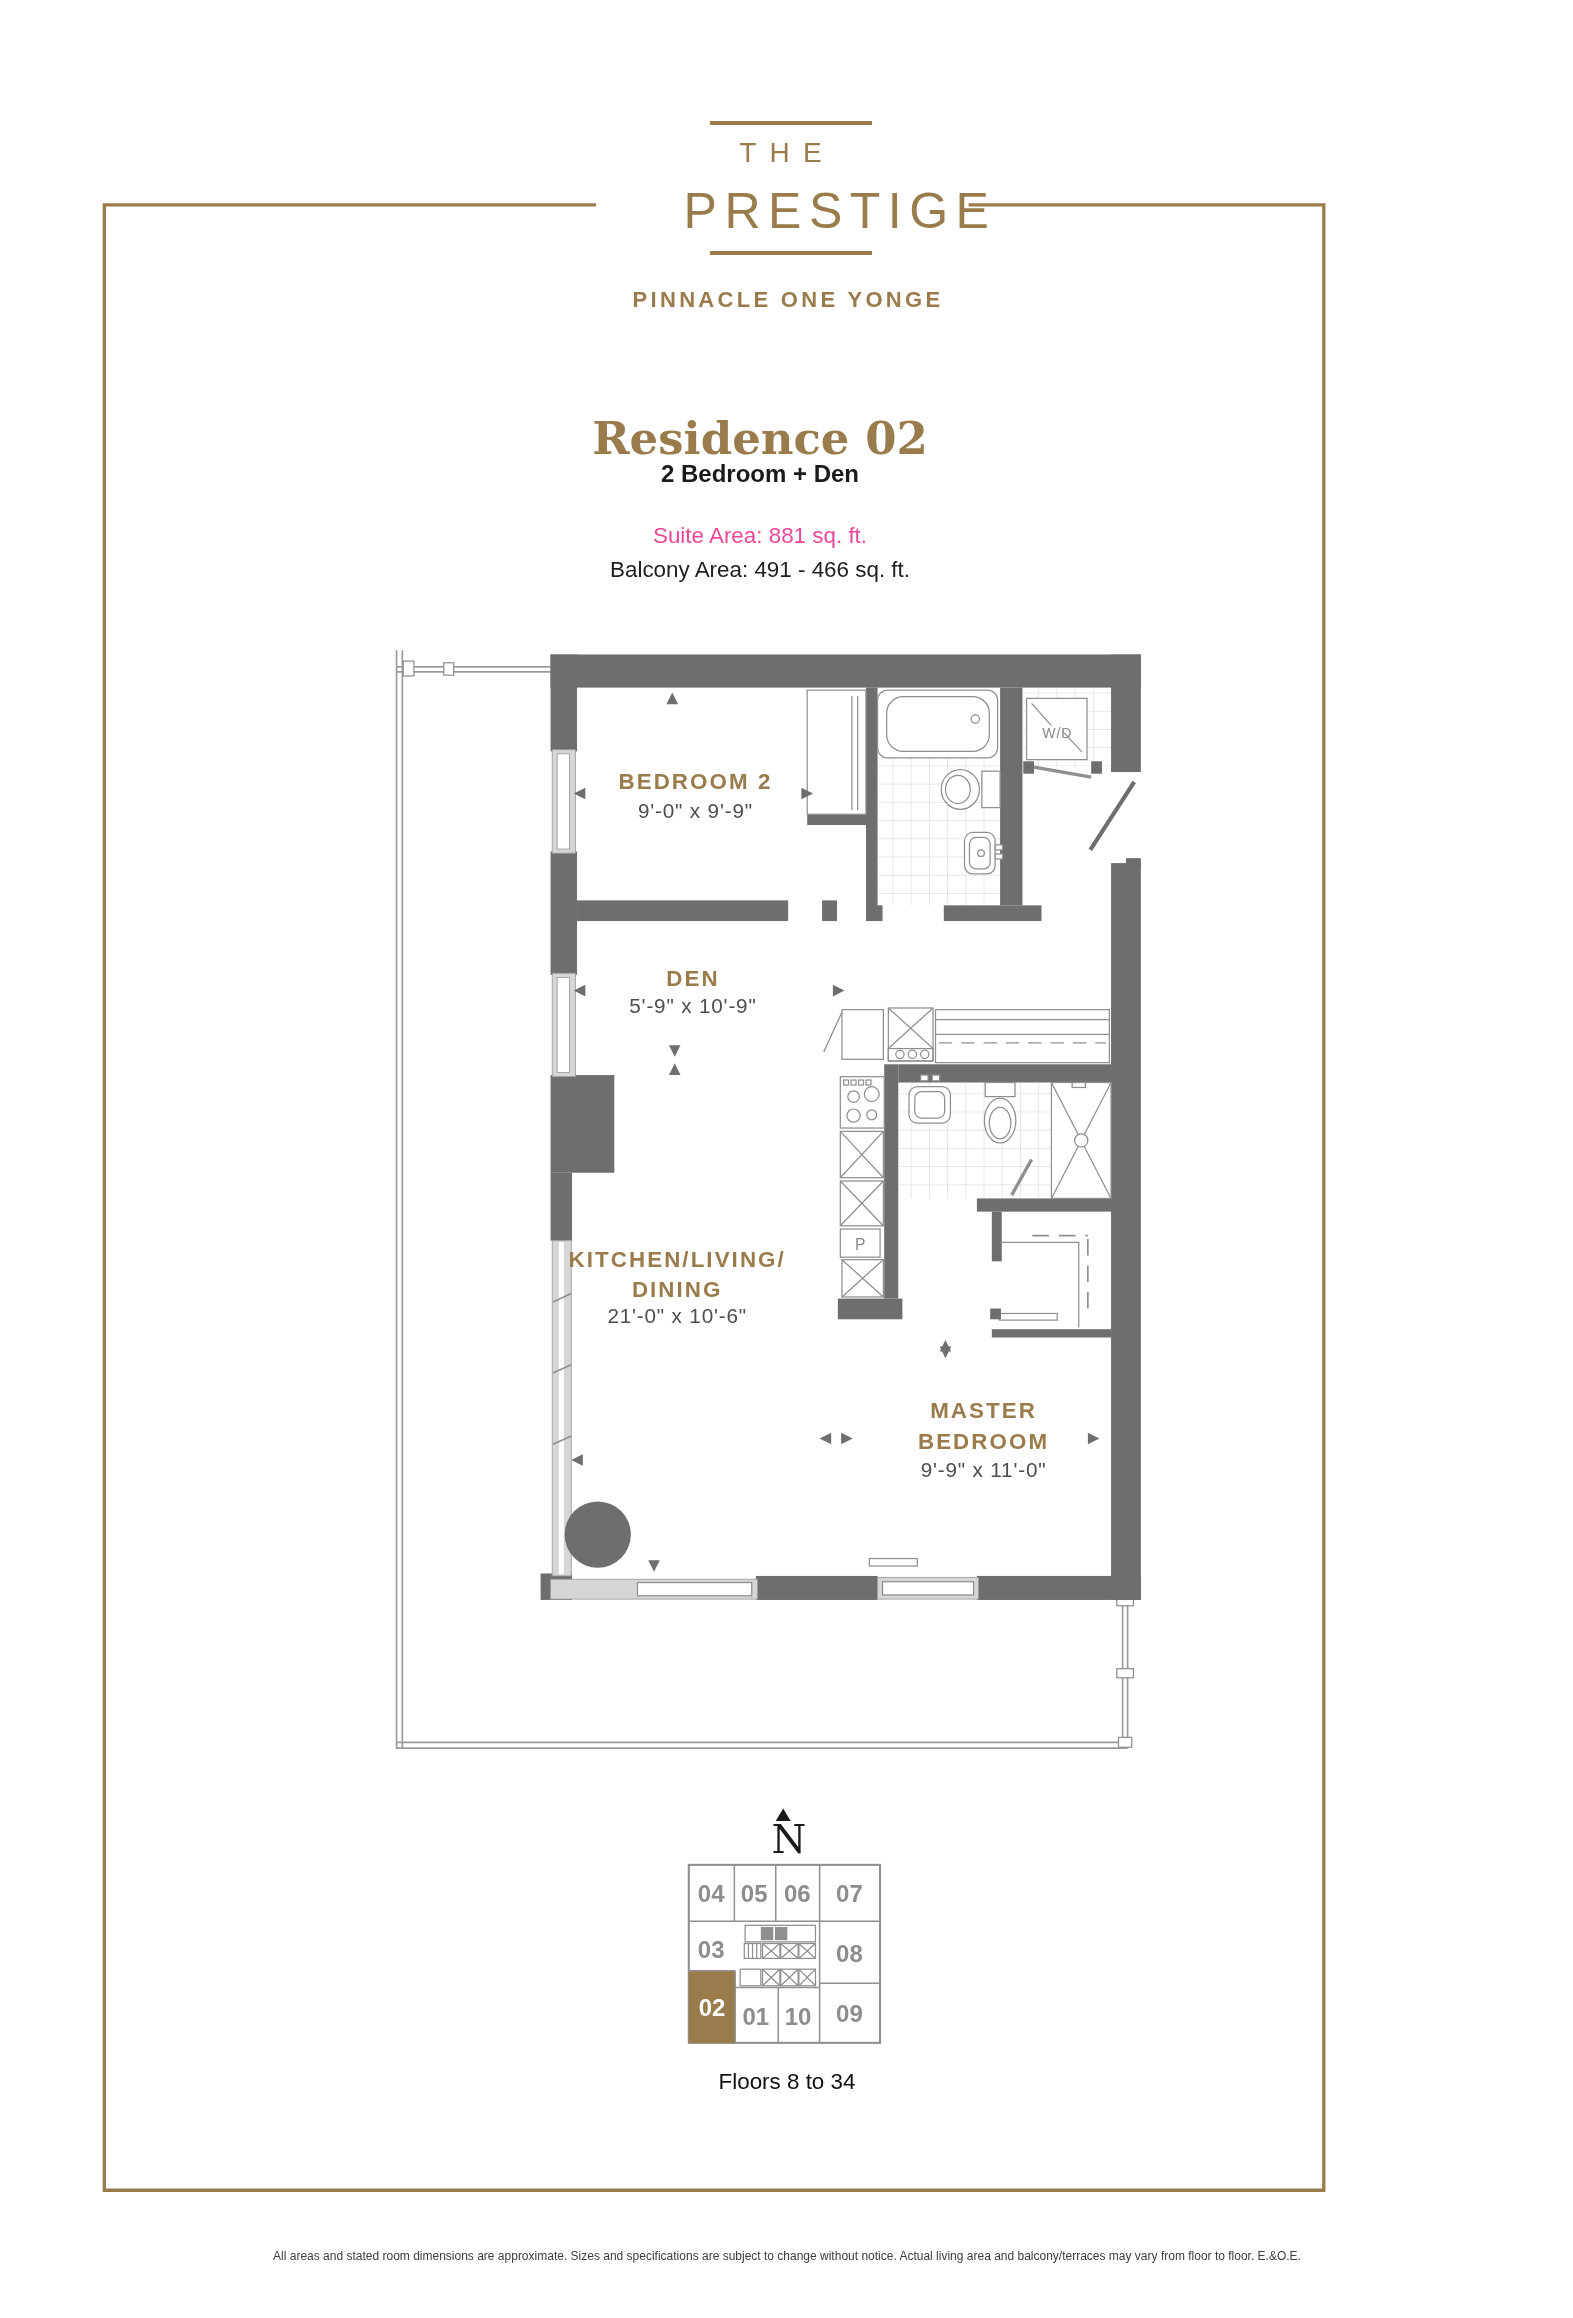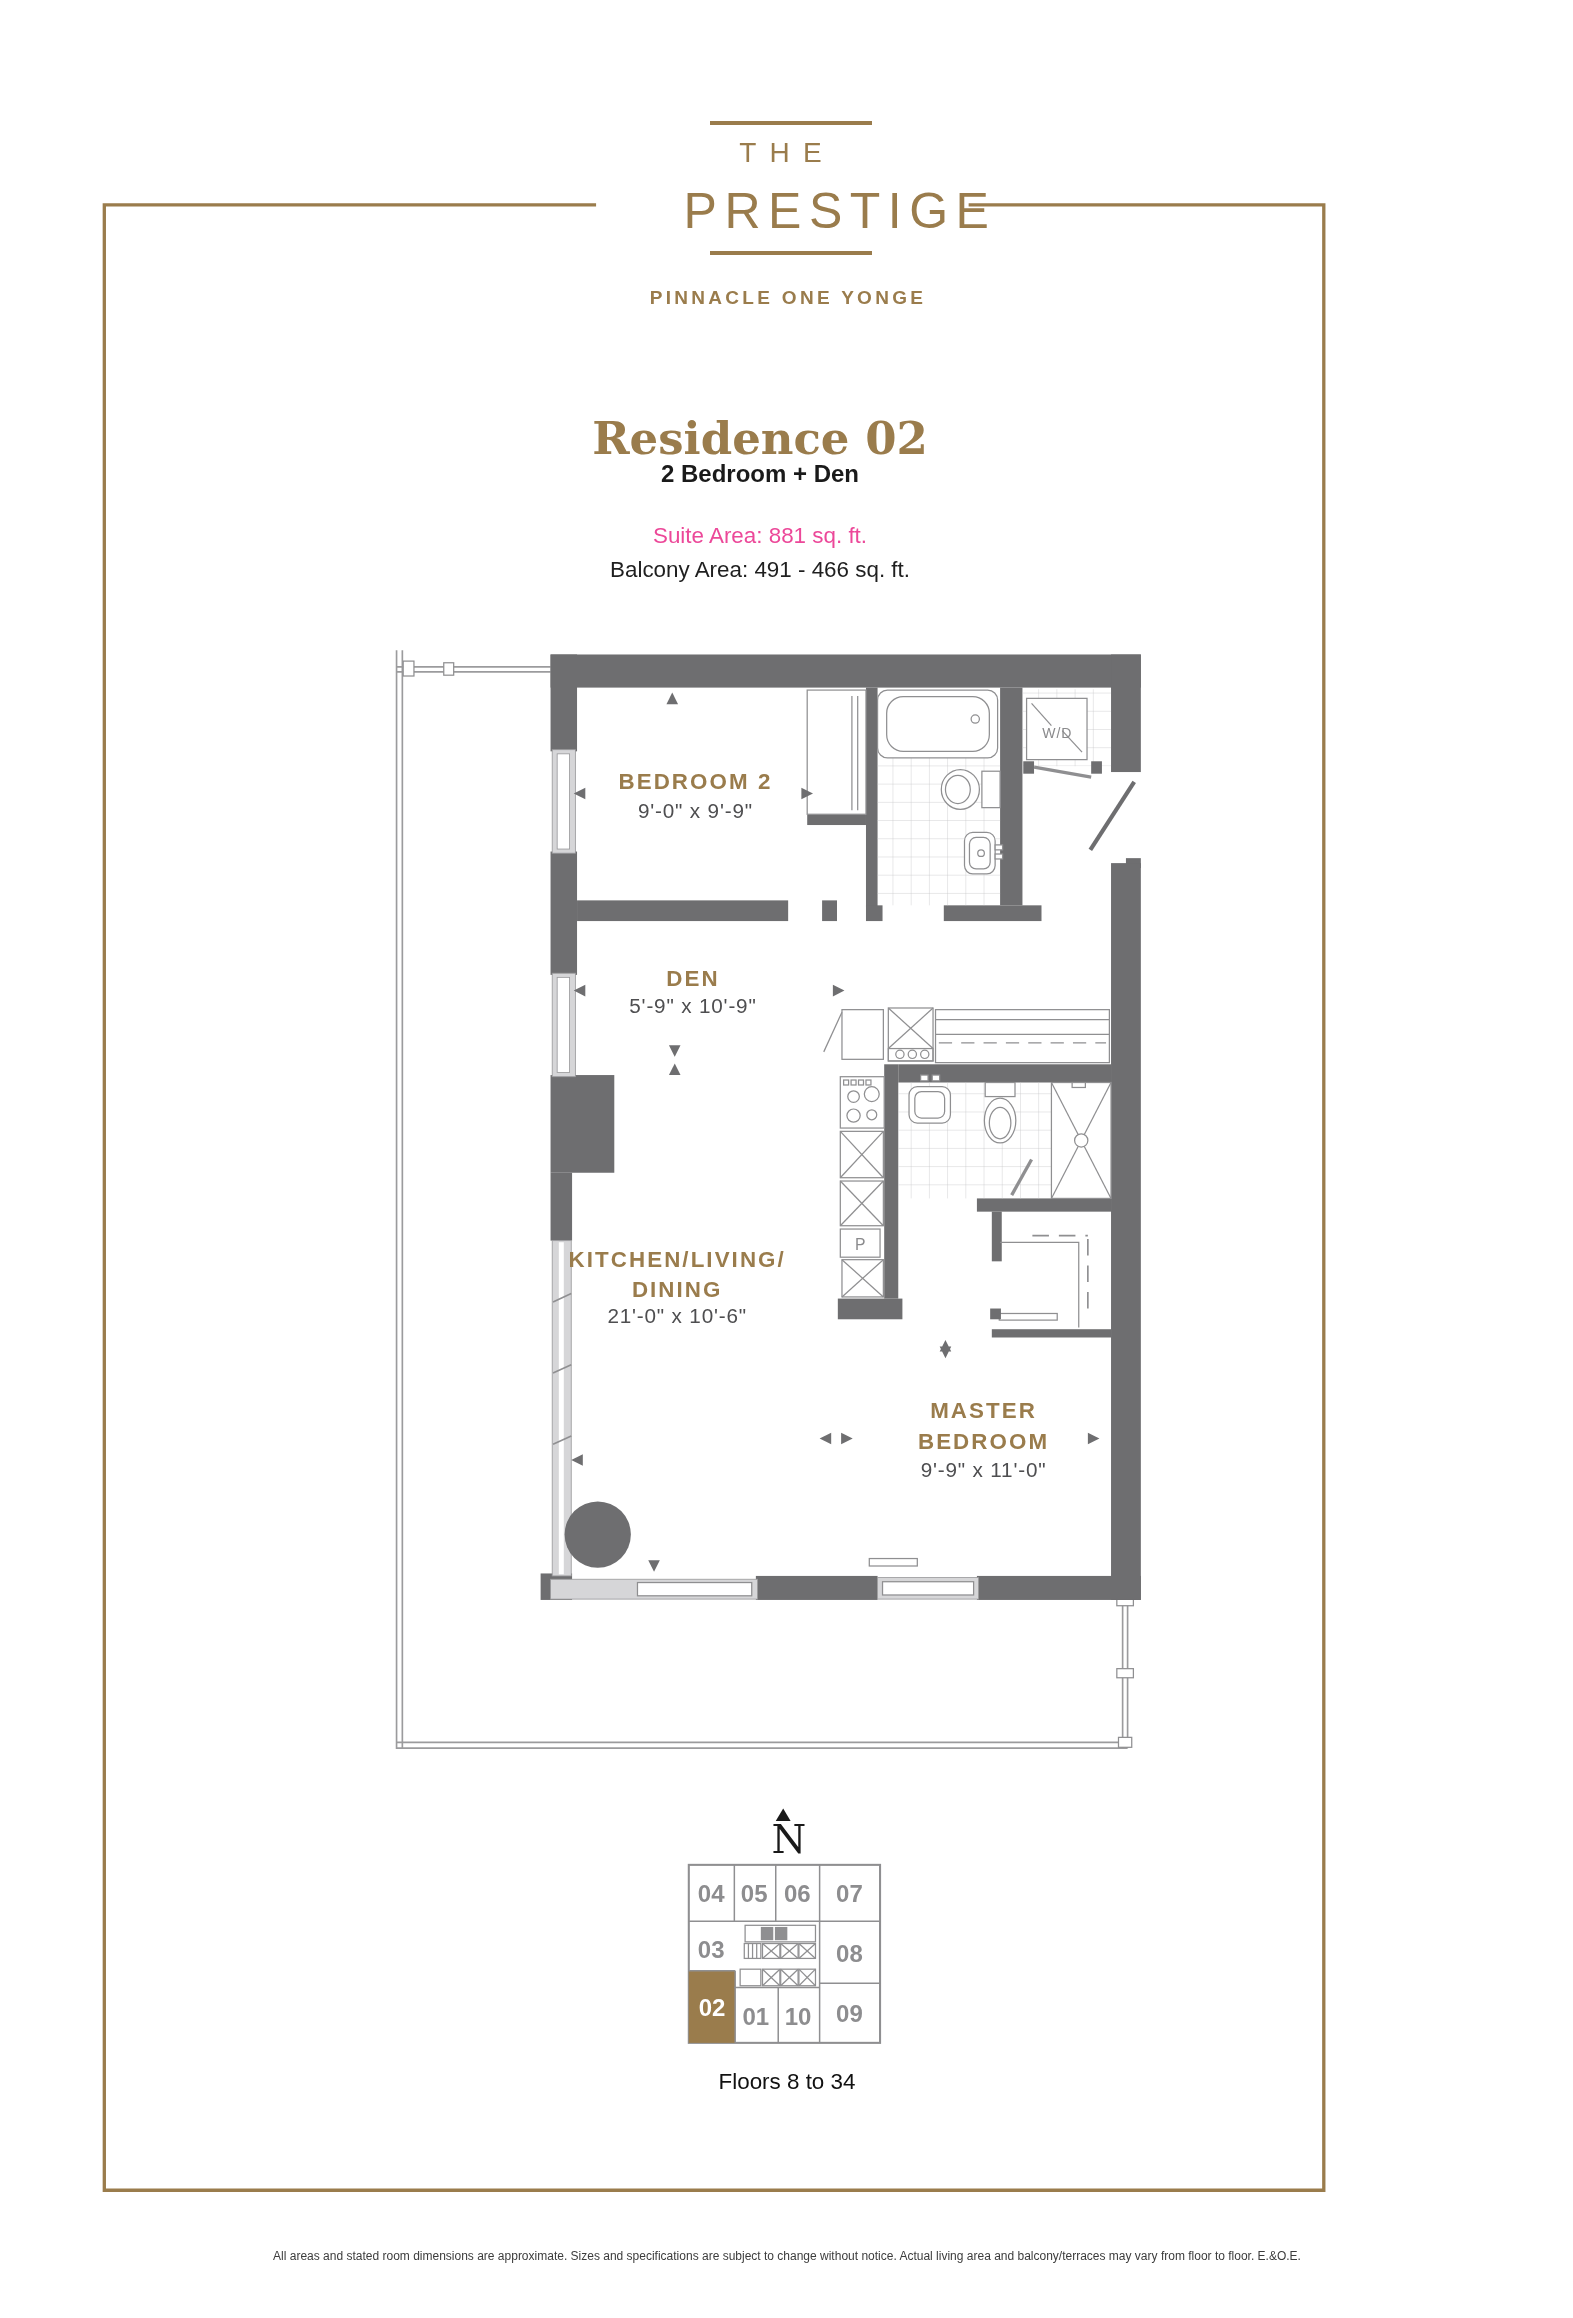--- a/index.html
+++ b/index.html
@@ -3,21 +3,21 @@
 <meta charset="utf-8">
 <style>
   html,body{margin:0;padding:0;background:#ffffff;}
   #page{position:relative;width:1338px;height:2319px;background:#ffffff;overflow:hidden;
         font-family:"Liberation Sans",sans-serif;}
   .abs{position:absolute;}
   .ctr{transform:translateX(-50%);white-space:nowrap;}
   .rule{position:absolute;height:4.1px;background:#9a7c4c;}
   .logo-the{top:137px;left:787px;font-size:28px;letter-spacing:13.2px;font-weight:400;color:#9a7c4c;}
   .logo-prestige{top:182px;left:792px;font-size:50px;letter-spacing:7.5px;font-weight:400;color:#9a7c4c;margin-left:48px;}
-  .logo-tag{top:287px;left:788px;font-size:19px;letter-spacing:3.3px;font-weight:700;color:#9a7c4c;}
+  .logo-tag{top:287px;left:788px;font-size:22px;letter-spacing:3.3px;font-weight:700;color:#9a7c4c;}
   .res-title{top:412px;left:760px;font-size:45px;font-weight:700;font-family:"DejaVu Serif","Liberation Serif",serif;color:#9a7c4c;text-align:right;}
   .res-type{top:460px;left:760px;font-size:24px;font-weight:700;color:#1a1a1a;}
   .area1{top:523px;left:760px;font-size:22.4px;color:#ec4899;}
   .area2{top:557px;left:760px;font-size:22.4px;color:#1f1f1f;}
   .floors{top:2069px;left:787px;font-size:22.4px;font-weight:400;color:#111;}
   .footer{top:2249px;left:787px;font-size:12px;color:#3c3c3c;}
   svg text{font-family:"Liberation Sans",sans-serif;}
   .room-name{fill:#9a7c4c;font-size:27px;font-weight:700;letter-spacing:2.5px;}
   .room-dim{fill:#4e4e50;font-size:25px;letter-spacing:1px;}
   .fix-label{fill:#8a8a8c;font-size:17px;letter-spacing:1px;}

